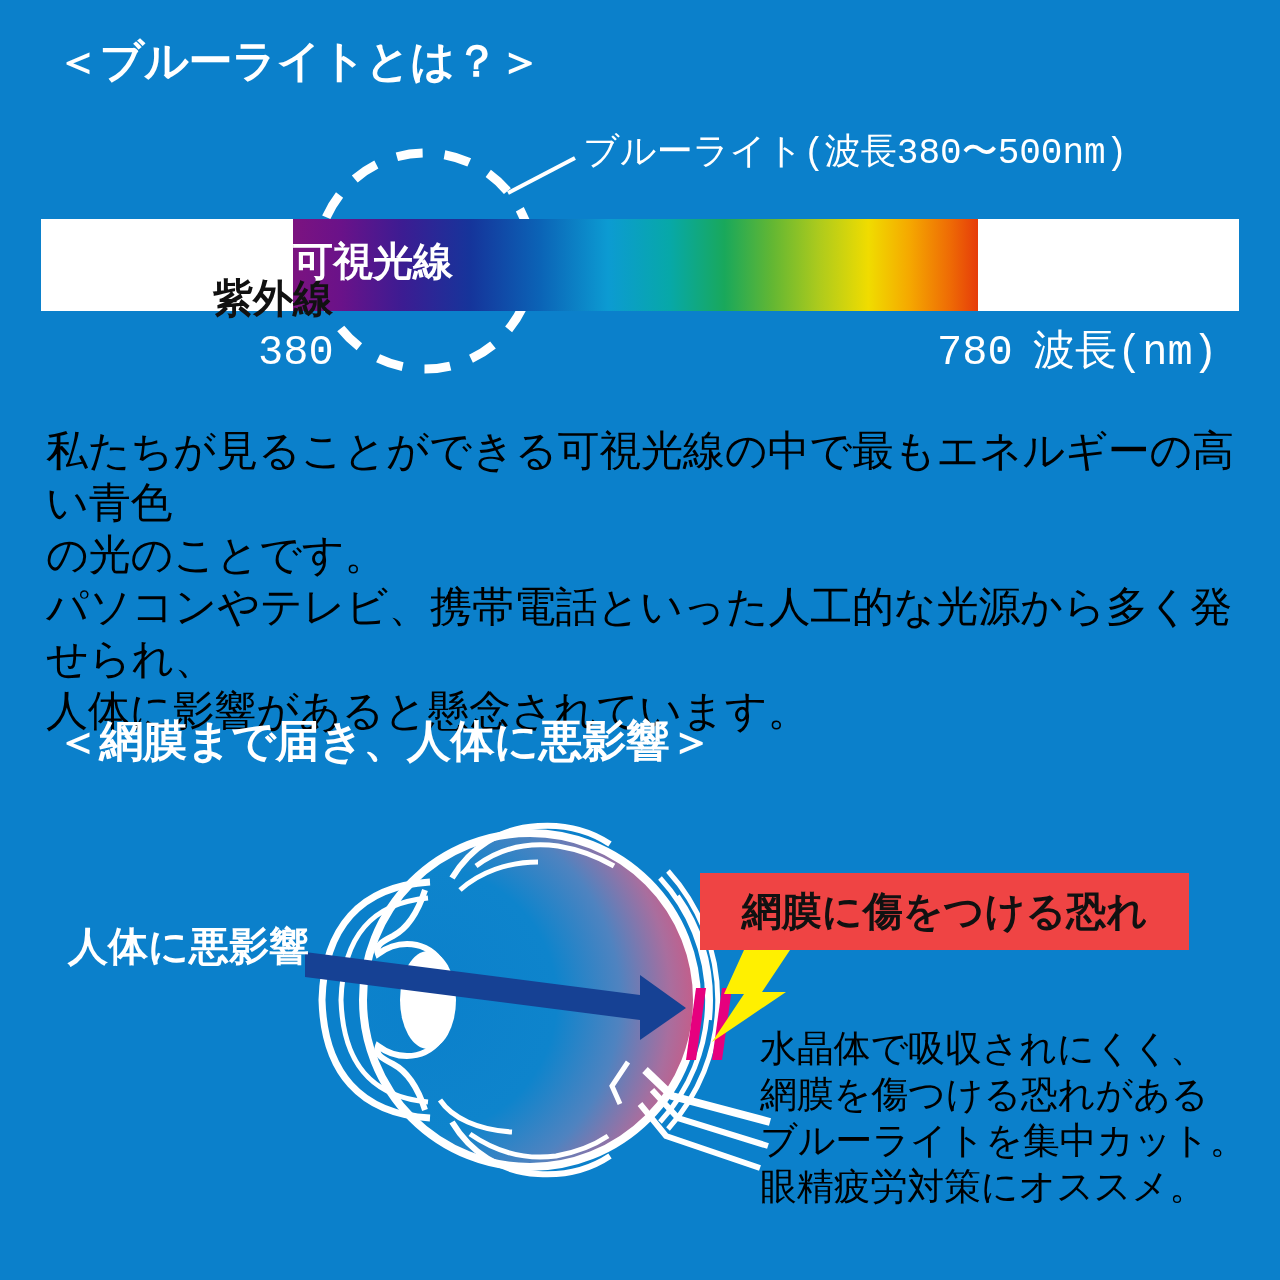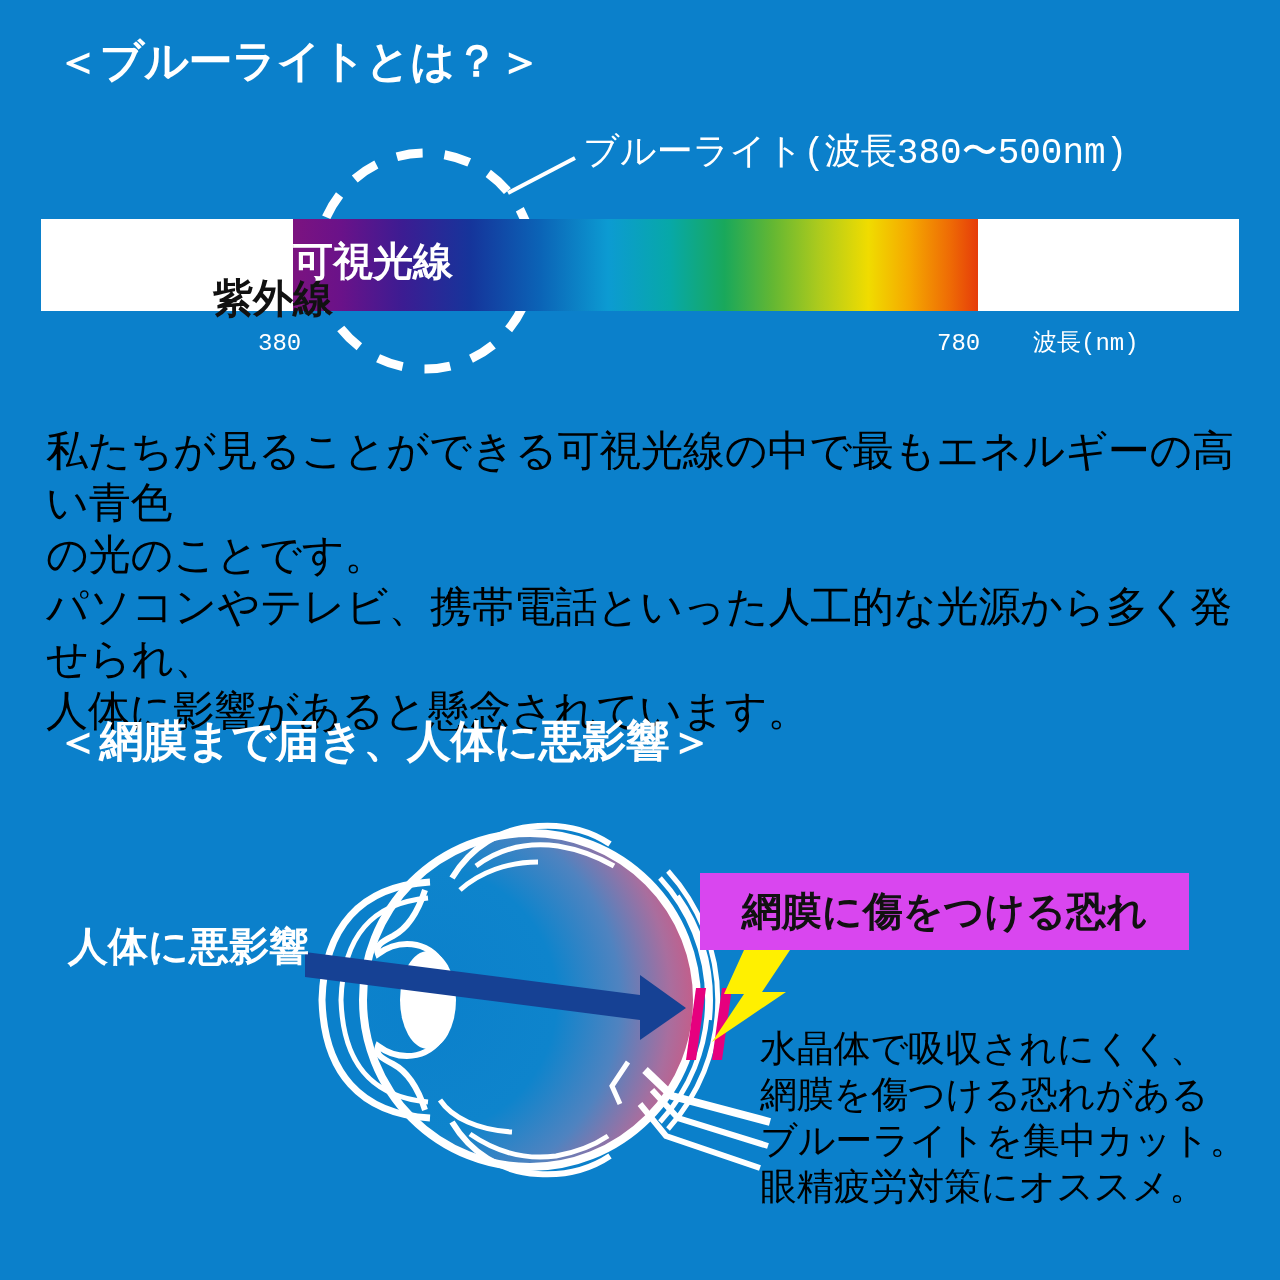--- a/index.html
+++ b/index.html
@@ -54,21 +54,21 @@
   }
   #label-uv{left:80px;top:0;width:212px;text-align:right;margin-top:37px;}
   #label-ir{left:937px;top:0;width:262px;text-align:center;}
   #label-visible{
     left:252px;top:0;width:685px;text-align:left;
     color:#ffffff;font-size:40px;font-weight:bold;line-height:92px;
     text-shadow:0 0 1px rgba(0,0,0,.08);
   }
 
   .tick-label{
-    color:#ffffff;font-size:24px;white-space:nowrap;line-height:1;
+    color:#ffffff;font-size:42px;white-space:nowrap;line-height:1;
   }
   #tick-380{left:258px;top:332px;}
   #tick-780{left:937px;top:332px;}
   #axis-unit{left:1033px;top:332px;}
 
   #callout-blue-light{
     left:583px;top:136px;
     color:#ffffff;font-size:36px;white-space:nowrap;line-height:1;text-align:center;
   }
 
@@ -87,21 +87,21 @@
 
   
   #label-arrow{
     left:68px;top:930px;
     color:#ffffff;font-size:40px;font-weight:bold;white-space:nowrap;line-height:1;
   }
 
   
   #warn-box{
     left:700px;top:873px;width:489px;height:77px;
-    background:#d946ef;
+    background:#ef4444;
   }
   #warn-text{
     position:absolute;left:0;top:0;width:489px;height:77px;
     display:flex;align-items:center;justify-content:center;
     color:#111111;font-size:40px;font-weight:bold;white-space:nowrap;
   }
 
   svg{display:block;}
   .svg-layer{position:absolute;left:0;top:0;width:1280px;height:1280px;pointer-events:none;}
 </style>

